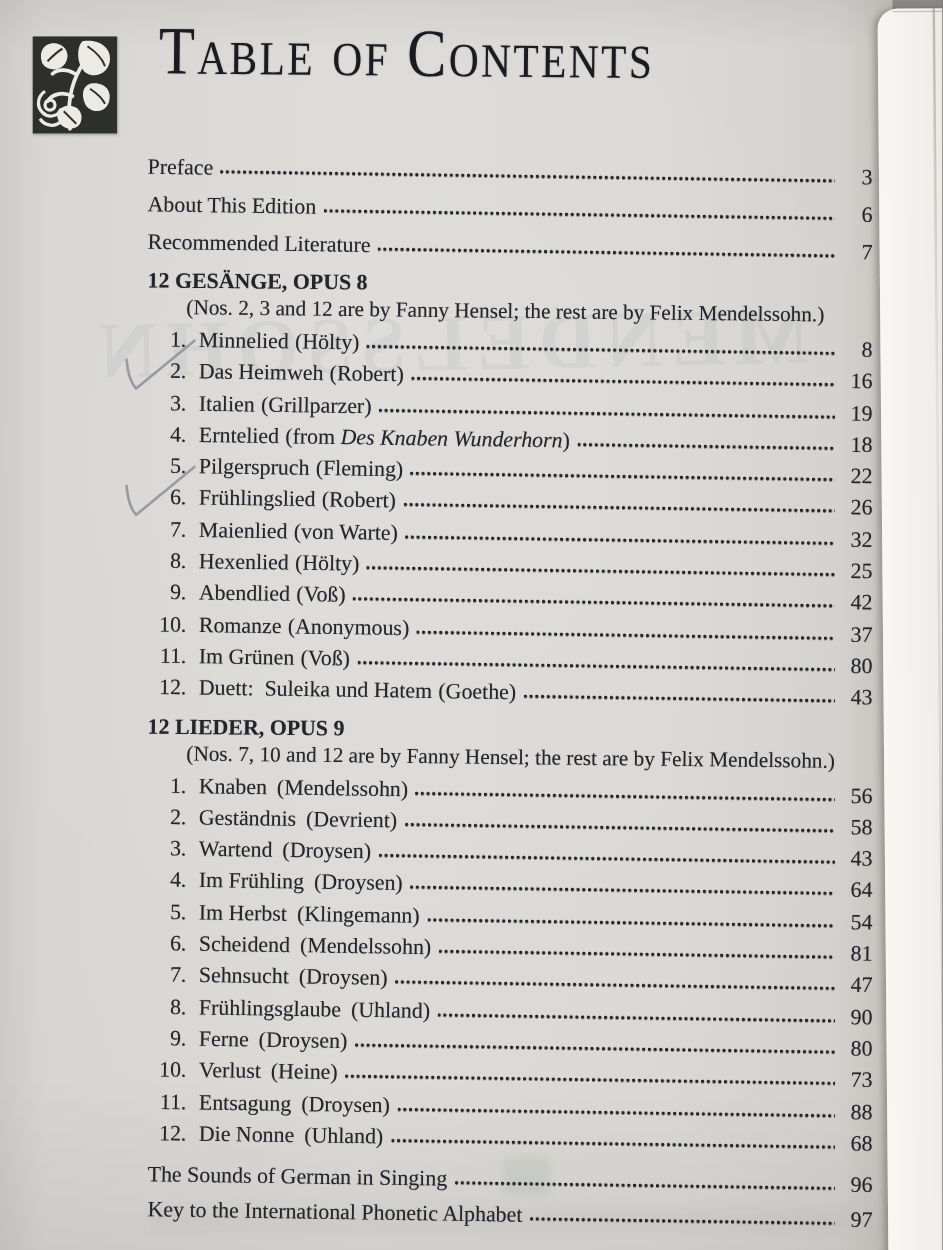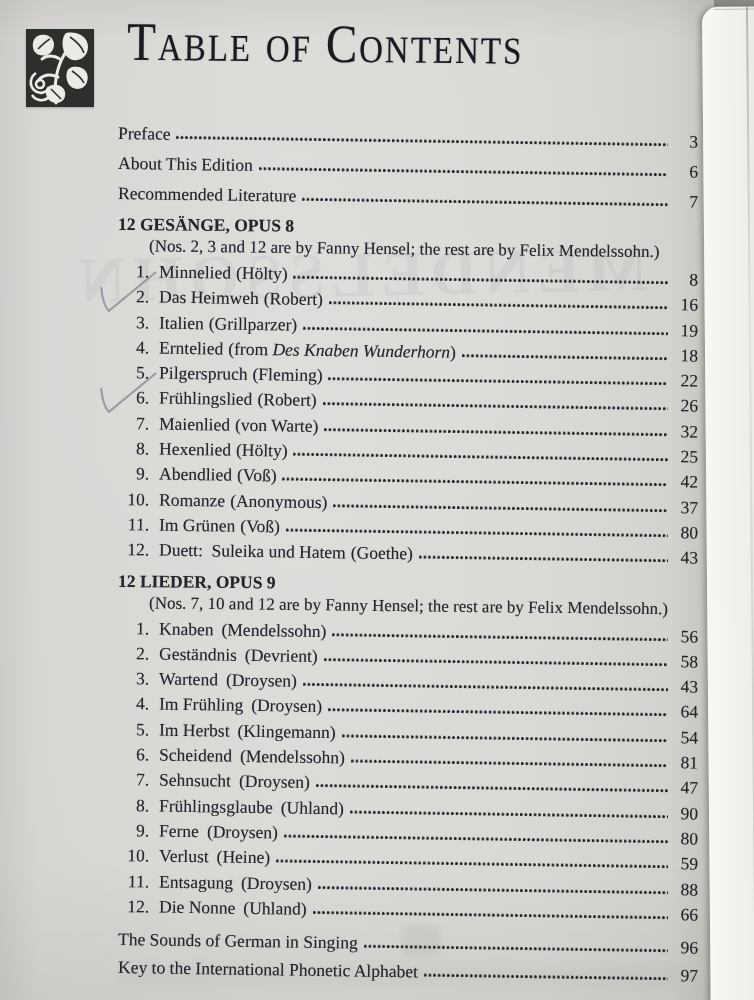--- a/index.html
+++ b/index.html
@@ -278,35 +278,35 @@
         <span class="t">Ferne</span>
         <span class="author">(Droysen)</span>
         <span class="leader"></span>
         <span class="pagenum">80</span>
       </div>
       <div class="row item sec1">
         <span class="num">10.</span>
         <span class="t">Verlust</span>
         <span class="author">(Heine)</span>
         <span class="leader"></span>
-        <span class="pagenum">59</span>
+        <span class="pagenum">73</span>
       </div>
       <div class="row item sec1">
         <span class="num">11.</span>
         <span class="t">Entsagung</span>
         <span class="author">(Droysen)</span>
         <span class="leader"></span>
         <span class="pagenum">88</span>
       </div>
       <div class="row item sec1">
         <span class="num">12.</span>
         <span class="t">Die Nonne</span>
         <span class="author">(Uhland)</span>
         <span class="leader"></span>
-        <span class="pagenum">66</span>
+        <span class="pagenum">68</span>
       </div>
       <div class="row back first">
         <span class="label">The Sounds of German in Singing</span>
         <span class="leader"></span>
         <span class="pagenum">96</span>
       </div>
       <div class="row back">
         <span class="label">Key to the International Phonetic Alphabet</span>
         <span class="leader"></span>
         <span class="pagenum">97</span>

